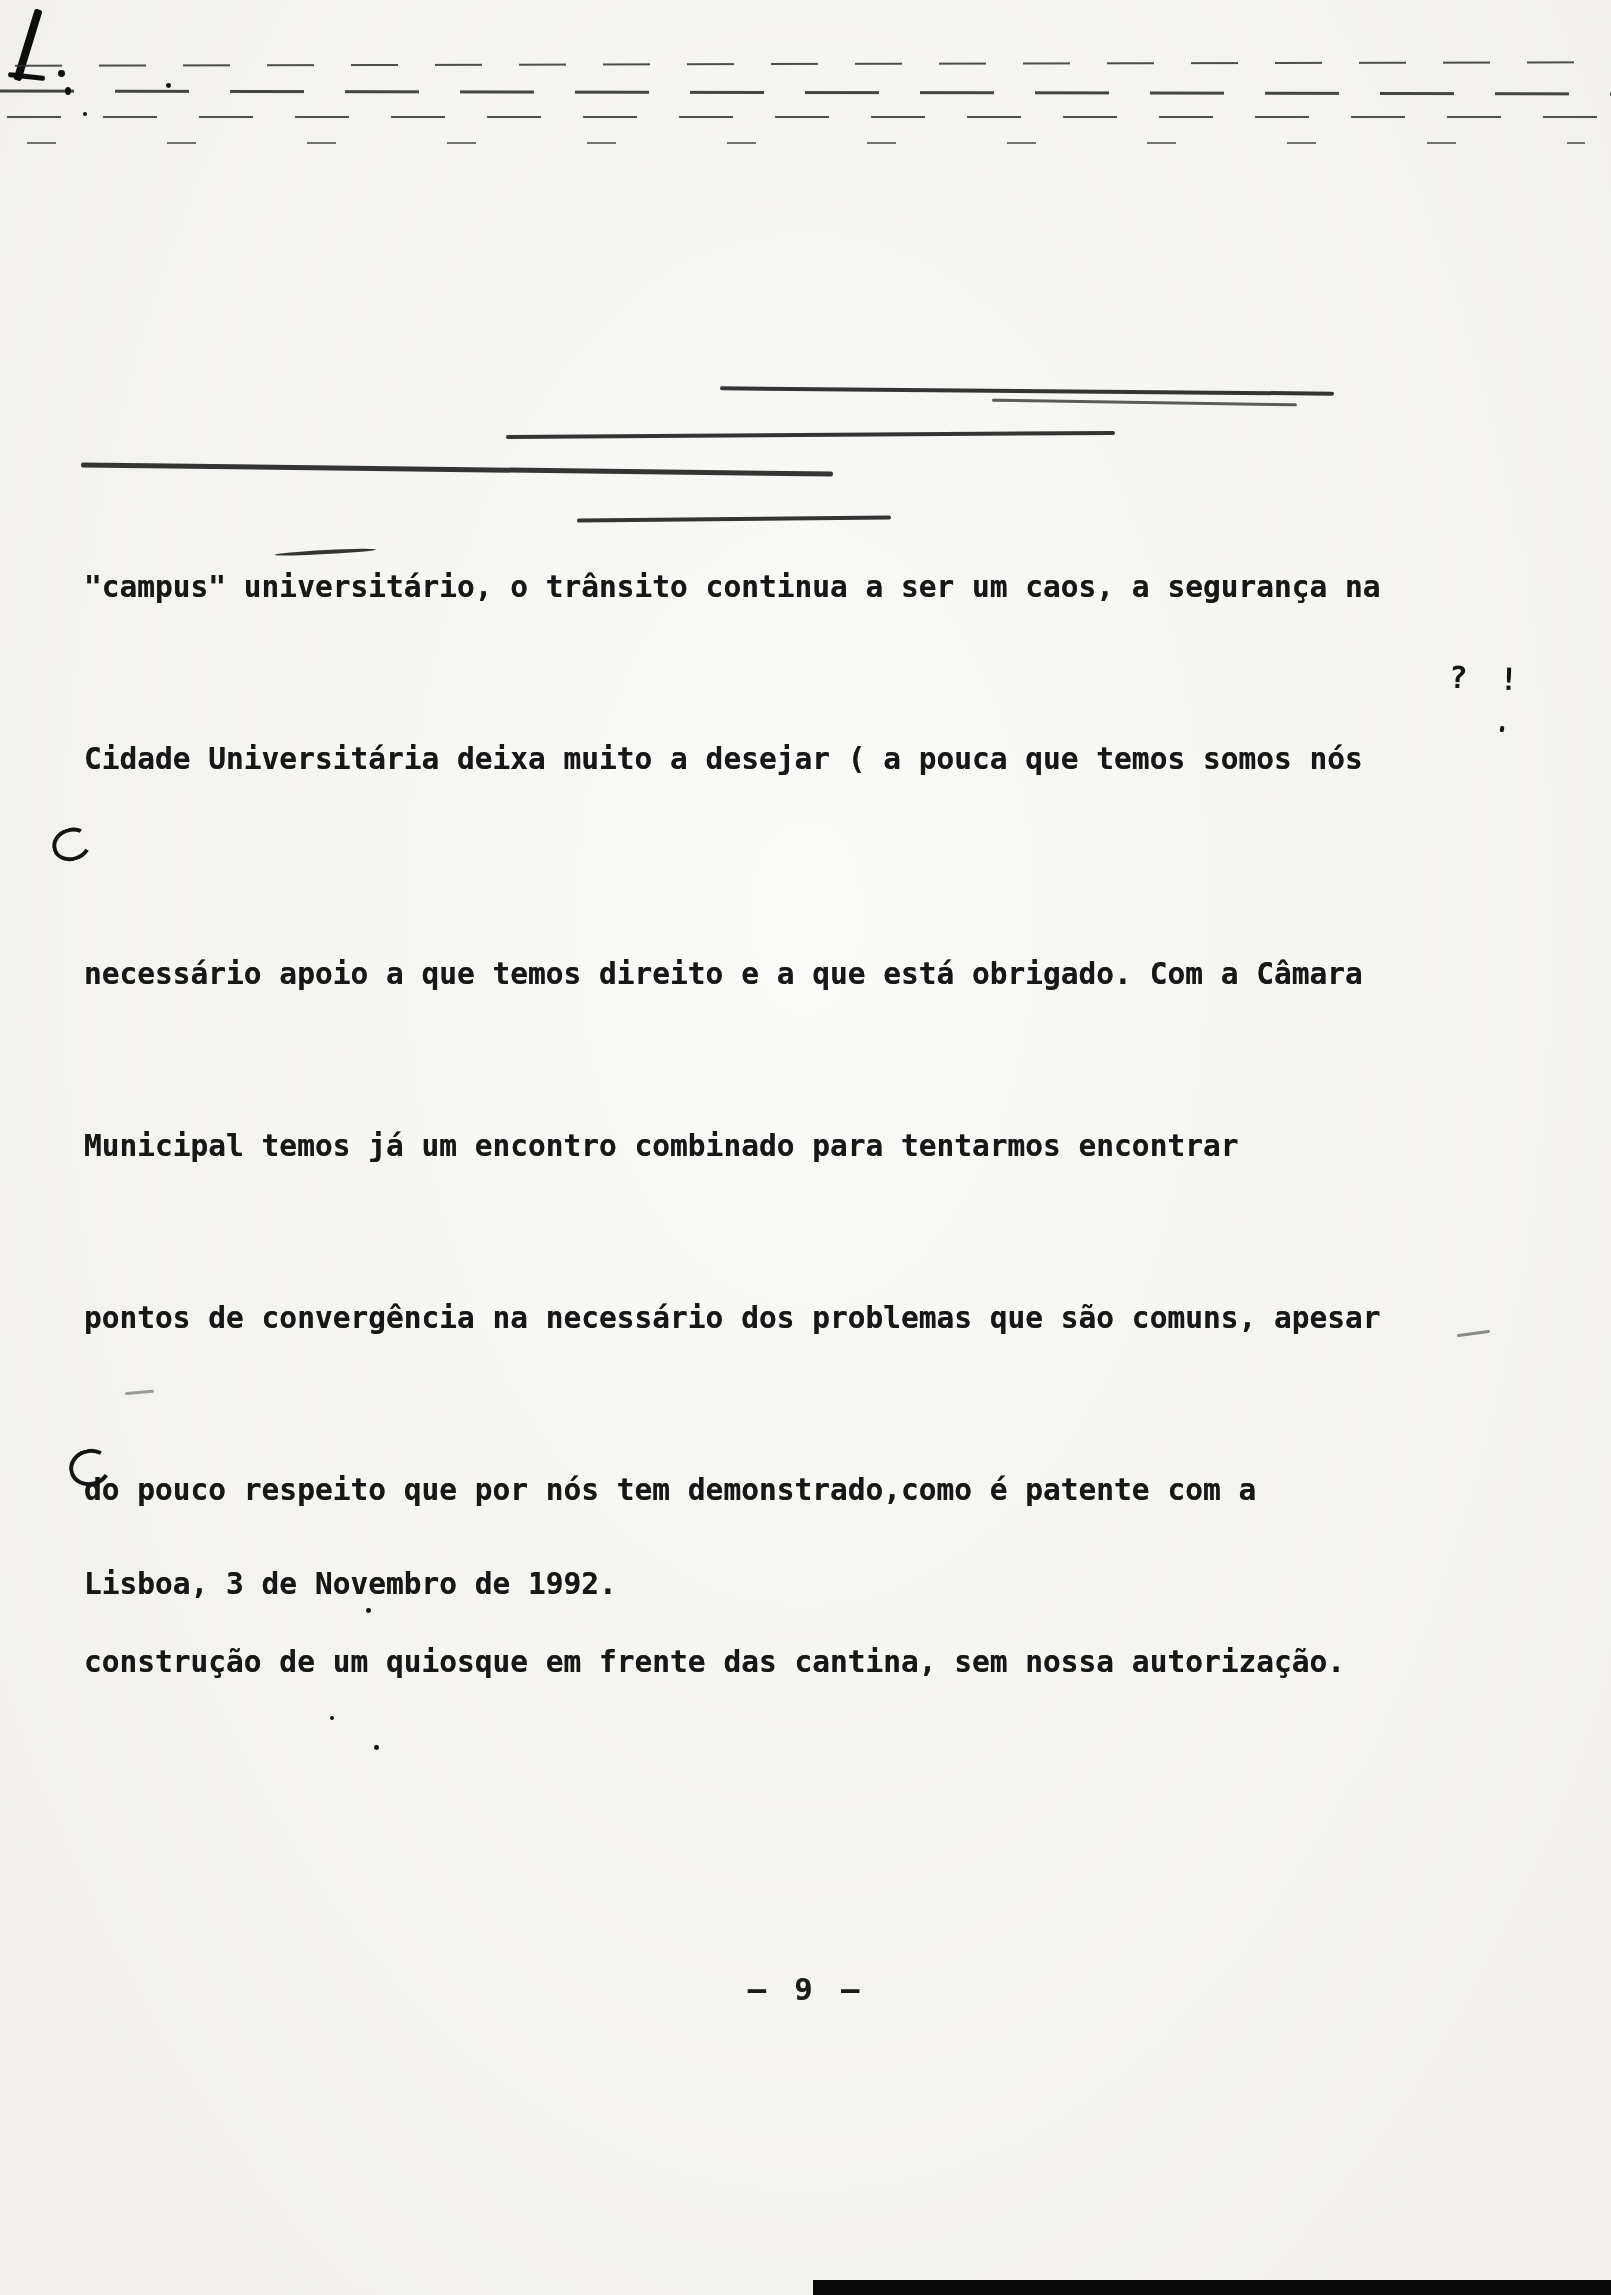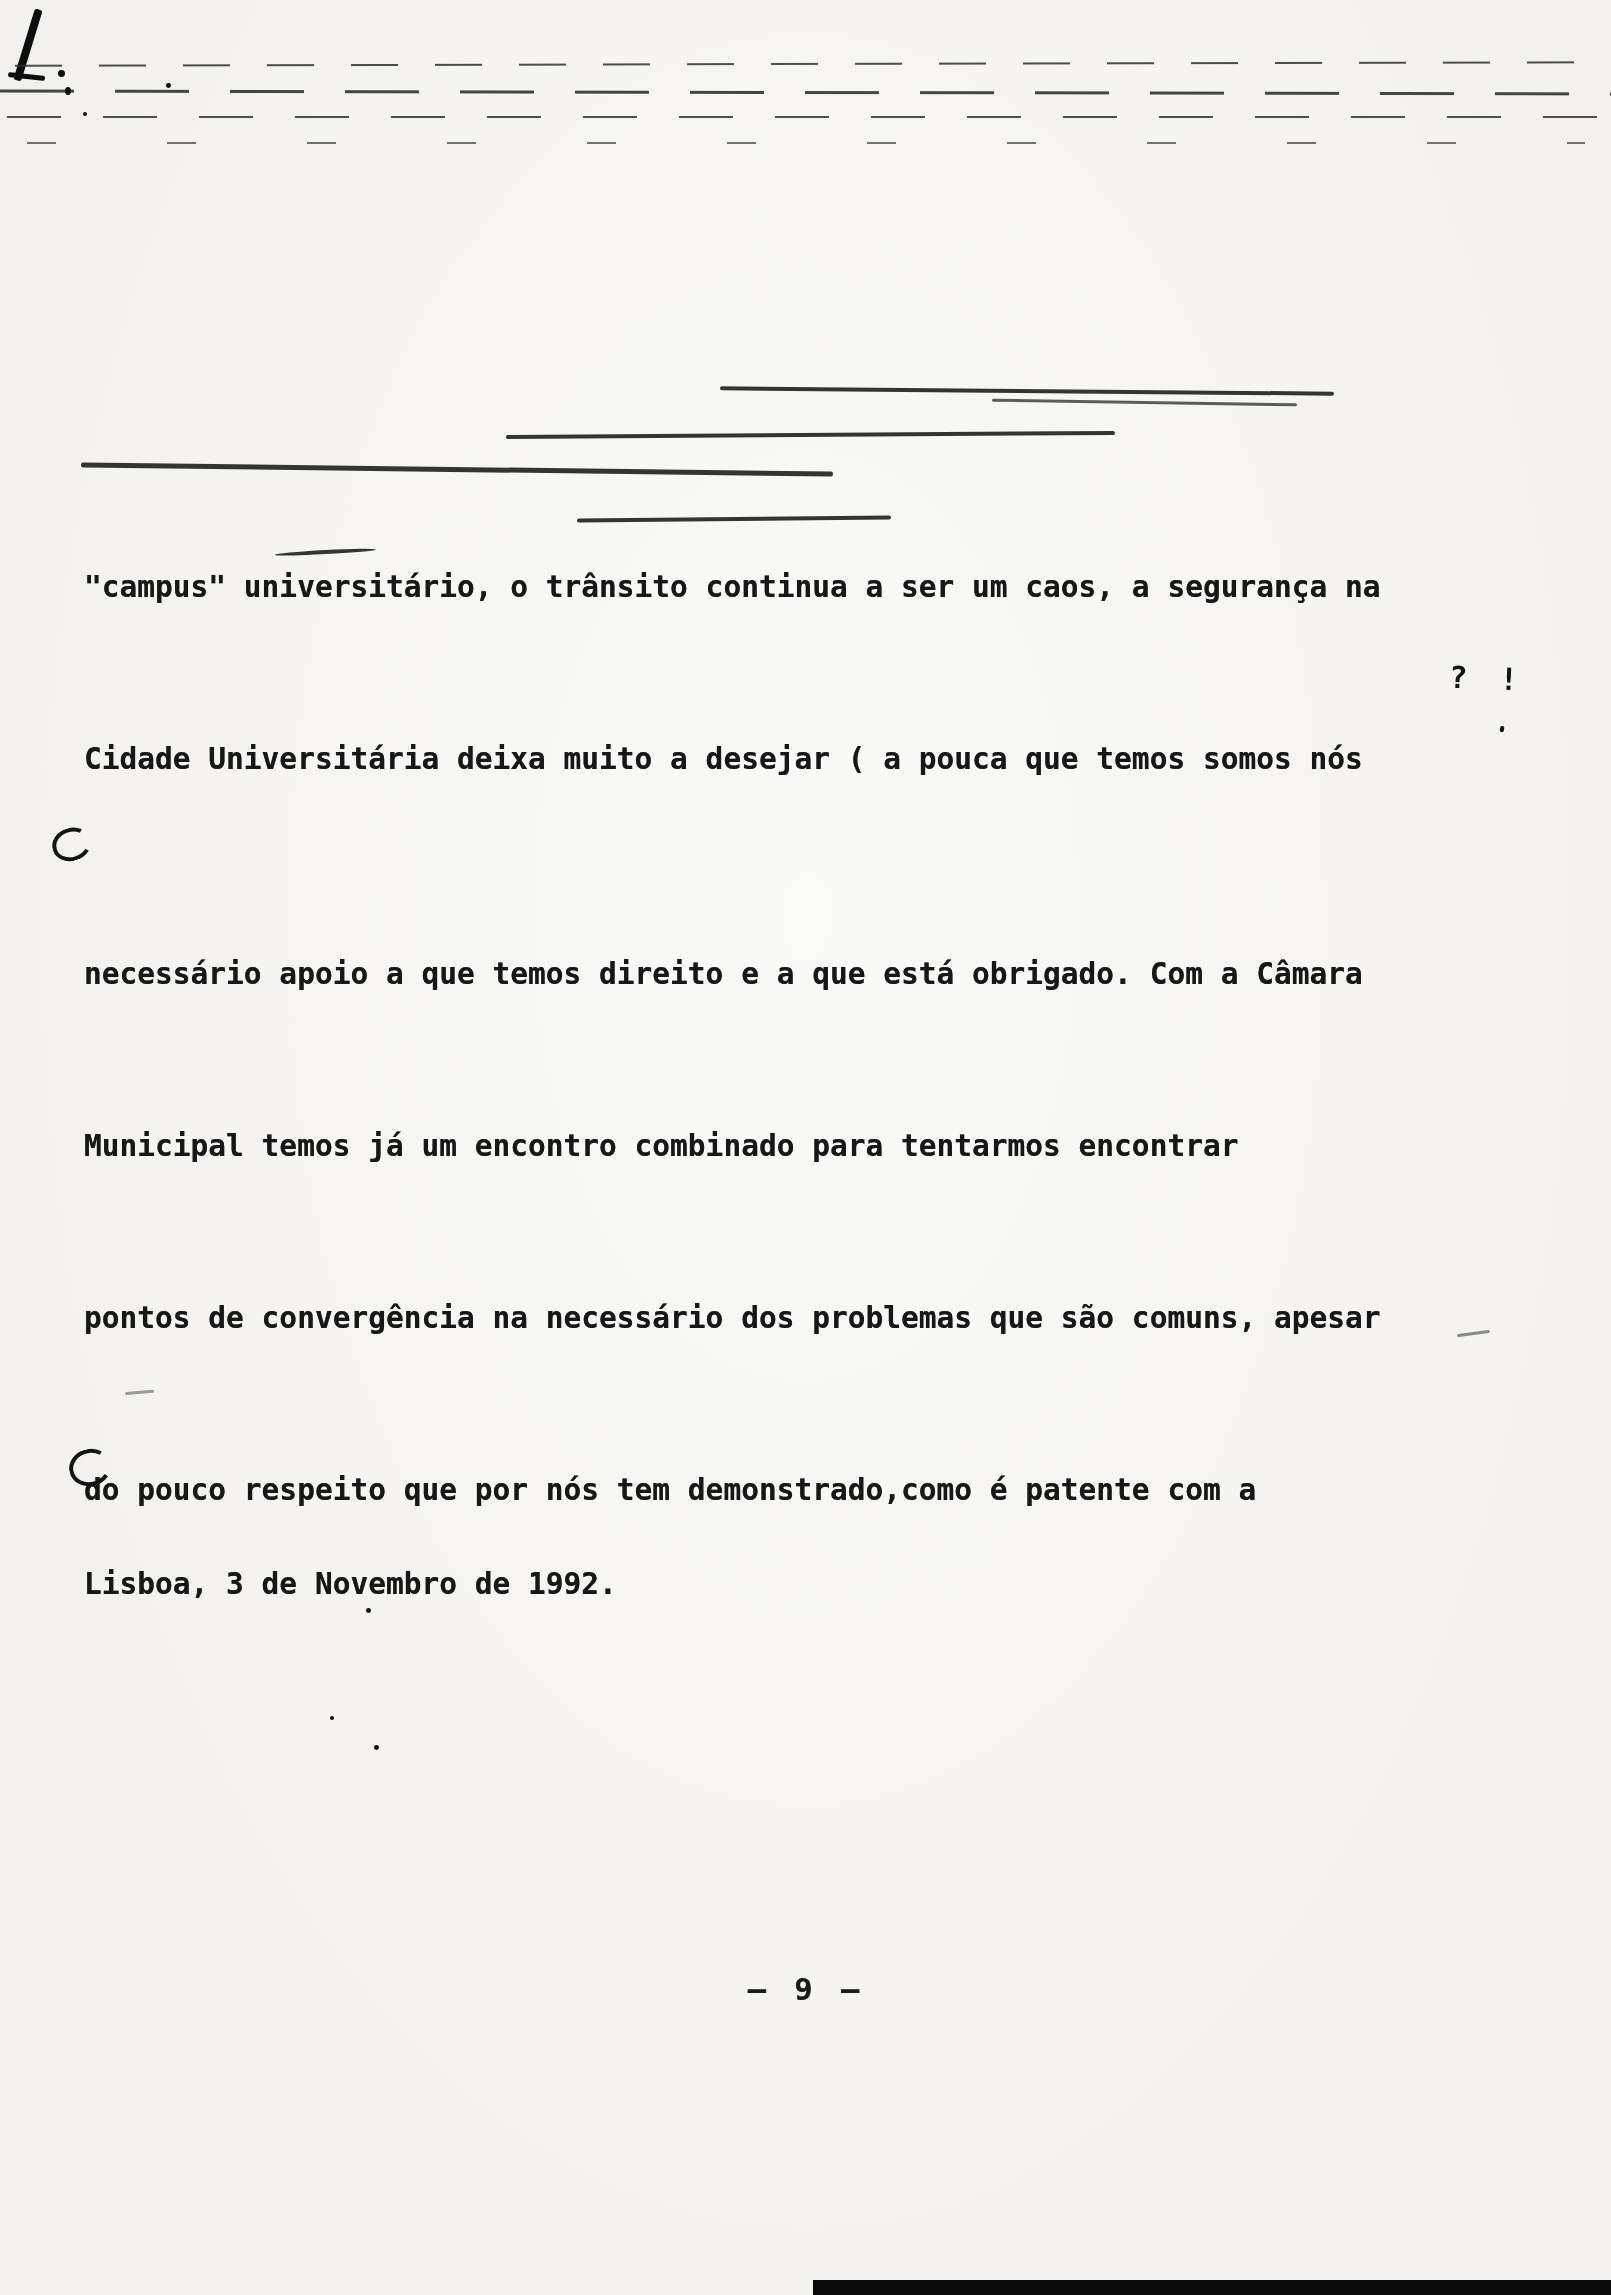--- a/index.html
+++ b/index.html
@@ -118,20 +118,21 @@
     
     
       <div class="line">necessário apoio a que temos direito e a que está obrigado. Com a Câmara</div>
     
       <div class="line">Municipal temos já um encontro combinado para tentarmos encontrar</div>
     
       <div class="line">pontos de convergência na necessário dos problemas que são comuns, apesar</div>
     
       <div class="line">do pouco respeito que por nós tem demonstrado,como é patente com a</div>
     
+      <div class="line">construção de um quiosque em frente das cantina, sem nossa autorização.</div>
     
       
     
       
     
       
     
       
     
       

